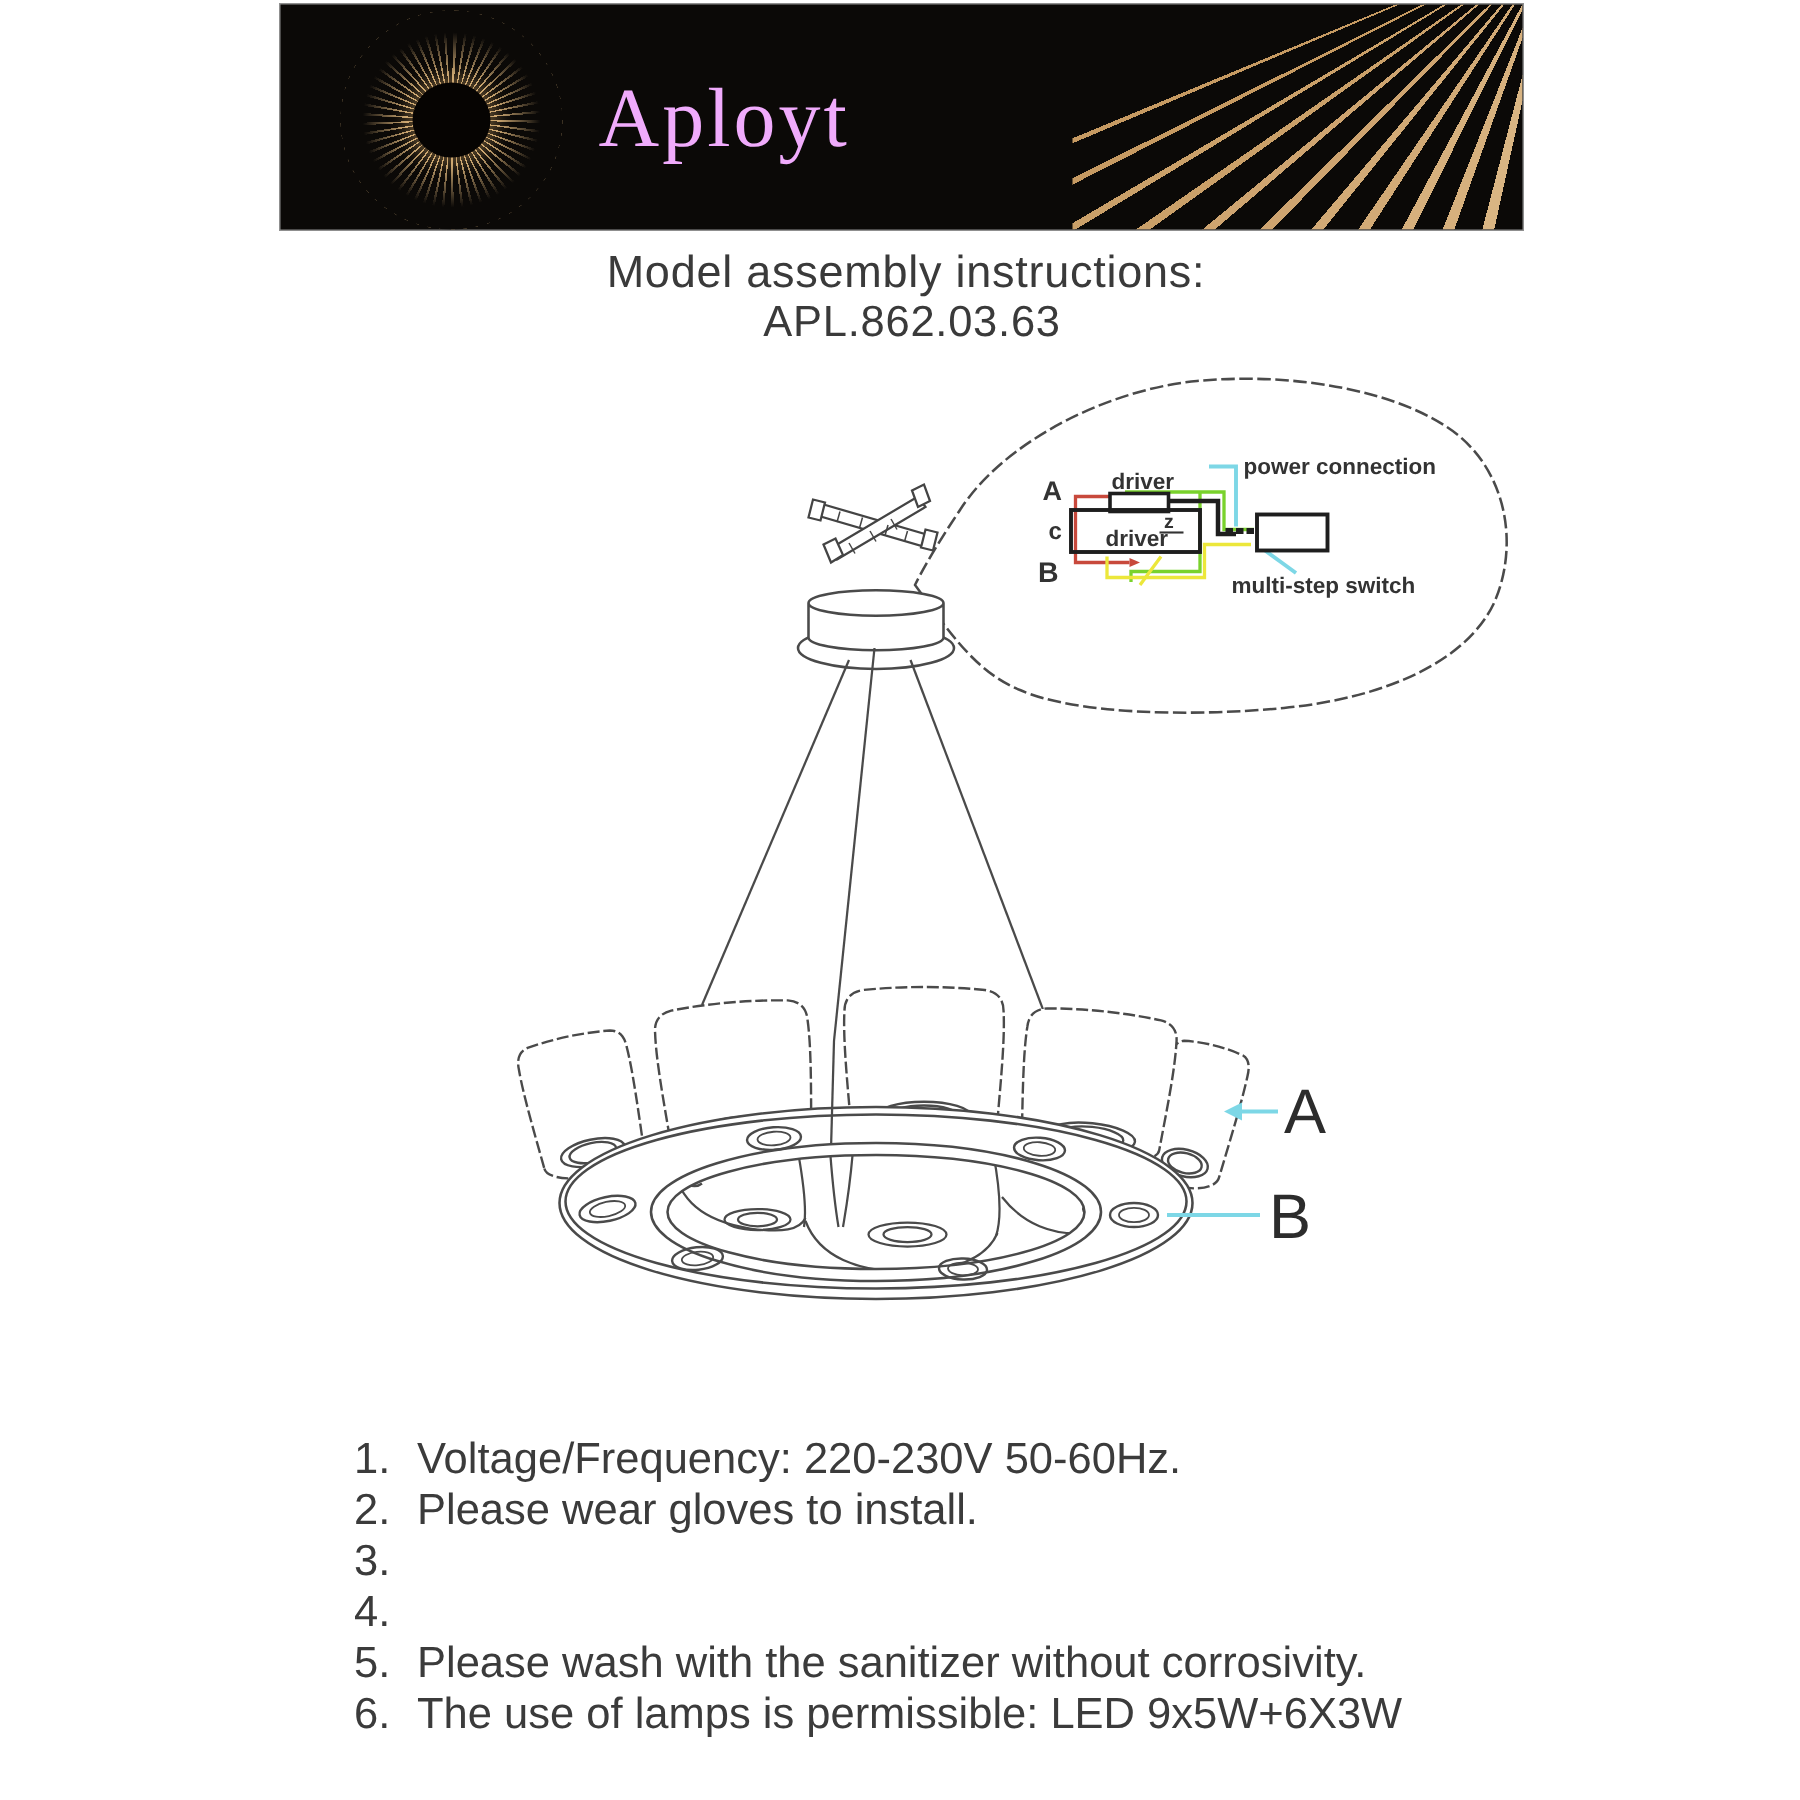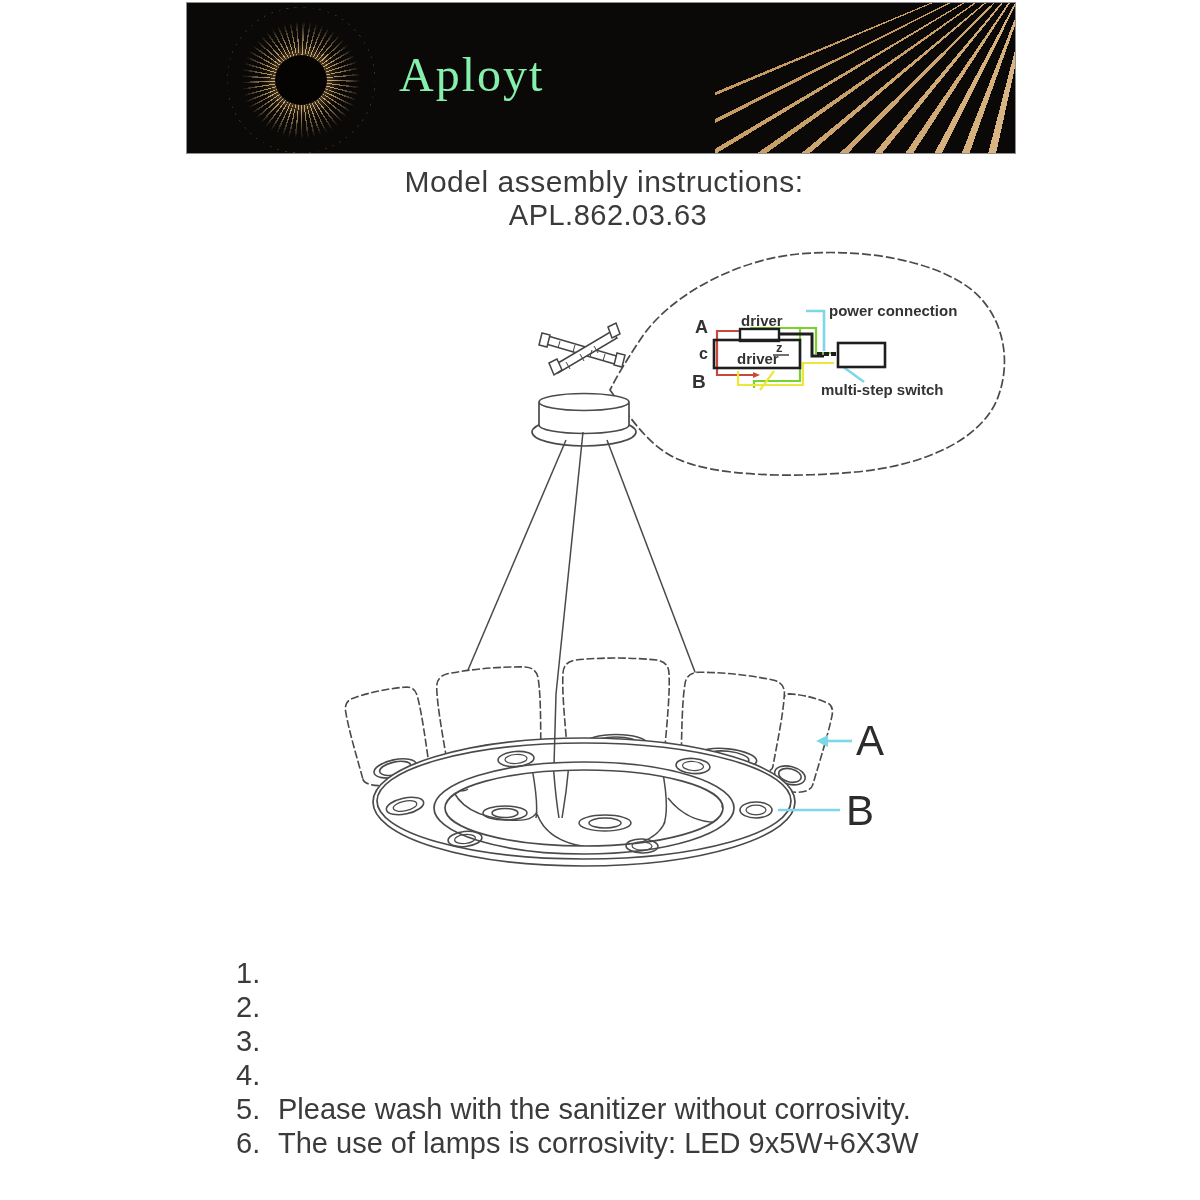--- a/index.html
+++ b/index.html
@@ -8,21 +8,21 @@
   
   .banner{position:absolute;left:186px;top:2px;width:828px;height:150px;background:#0b0907;
           border:1px solid #8f8f8f;overflow:hidden;}
   .burst{position:absolute;left:40px;top:4px;width:148px;height:146px;border-radius:50%;
          background:repeating-conic-gradient(from 2deg,rgba(222,183,126,.95) 0deg 1.7deg,rgba(11,9,7,0) 1.7deg 6.3deg);}
   .burst-fade{position:absolute;left:40px;top:4px;width:148px;height:146px;border-radius:50%;
          background:radial-gradient(closest-side,rgba(11,9,7,0) 0%,rgba(11,9,7,0) 40%,rgba(11,9,7,.55) 62%,#0b0907 80%);}
   .burst-core{position:absolute;left:88px;top:52px;width:52px;height:50px;border-radius:50%;background:#060402;
          box-shadow:0 0 12px 4px rgba(196,155,98,.5);}
   .brand{position:absolute;left:212px;top:44px;font-family:"Liberation Serif",serif;
-         font-size:48px;letter-spacing:2px;color:#86efac;font-weight:400;}
+         font-size:56px;letter-spacing:2px;color:#f0abfc;font-weight:400;}
   .banner-rays{position:absolute;right:0;top:0;width:300px;height:150px;
     background:conic-gradient(from 168deg at 108% -30%,
       rgba(0,0,0,0) 0deg,
       #dcb987 0deg 2.8deg, rgba(0,0,0,0) 2.8deg 8.4deg,
       #dcb987 8.4deg 11deg, rgba(0,0,0,0) 11deg 16.6deg,
       #d9b583 16.6deg 19deg, rgba(0,0,0,0) 19deg 24.4deg,
       #d9b583 24.4deg 26.6deg, rgba(0,0,0,0) 26.6deg 31.6deg,
       #d6b07d 31.6deg 33.6deg, rgba(0,0,0,0) 33.6deg 38.4deg,
       #d6b07d 38.4deg 40.2deg, rgba(0,0,0,0) 40.2deg 44.8deg,
       #d2aa76 44.8deg 46.4deg, rgba(0,0,0,0) 46.4deg 50.8deg,
@@ -223,33 +223,35 @@
       <polygon points="816,741 828,735 828,747" fill="#7dd7e6"></polygon>
       <text x="856" y="755" font-size="42" fill="#2c2c2c">A</text>
       <line x1="778" y1="810" x2="840" y2="810" stroke-width="2.6" stroke="#7dd7e6"></line>
       <text x="846" y="825" font-size="42" fill="#2c2c2c">B</text>
     </g>
   </svg>
 
   <div class="instr">
     <div class="row">
       <span class="num">1.</span>
+      <span>Voltage/Frequency: 220-230V 50-60Hz.</span>
     </div>
     <div class="row">
       <span class="num">2.</span>
+      <span>Please wear gloves to install.</span>
     </div>
     <div class="row">
       <span class="num">3.</span>
     </div>
     <div class="row">
       <span class="num">4.</span>
     </div>
     <div class="row">
       <span class="num">5.</span>
       <span>Please wash with the sanitizer without corrosivity.</span>
     </div>
     <div class="row">
       <span class="num">6.</span>
-      <span>The use of lamps is corrosivity: LED 9x5W+6X3W</span>
+      <span>The use of lamps is permissible: LED 9x5W+6X3W</span>
     </div>
   </div>
 
 </div>
 
 </body></html>

